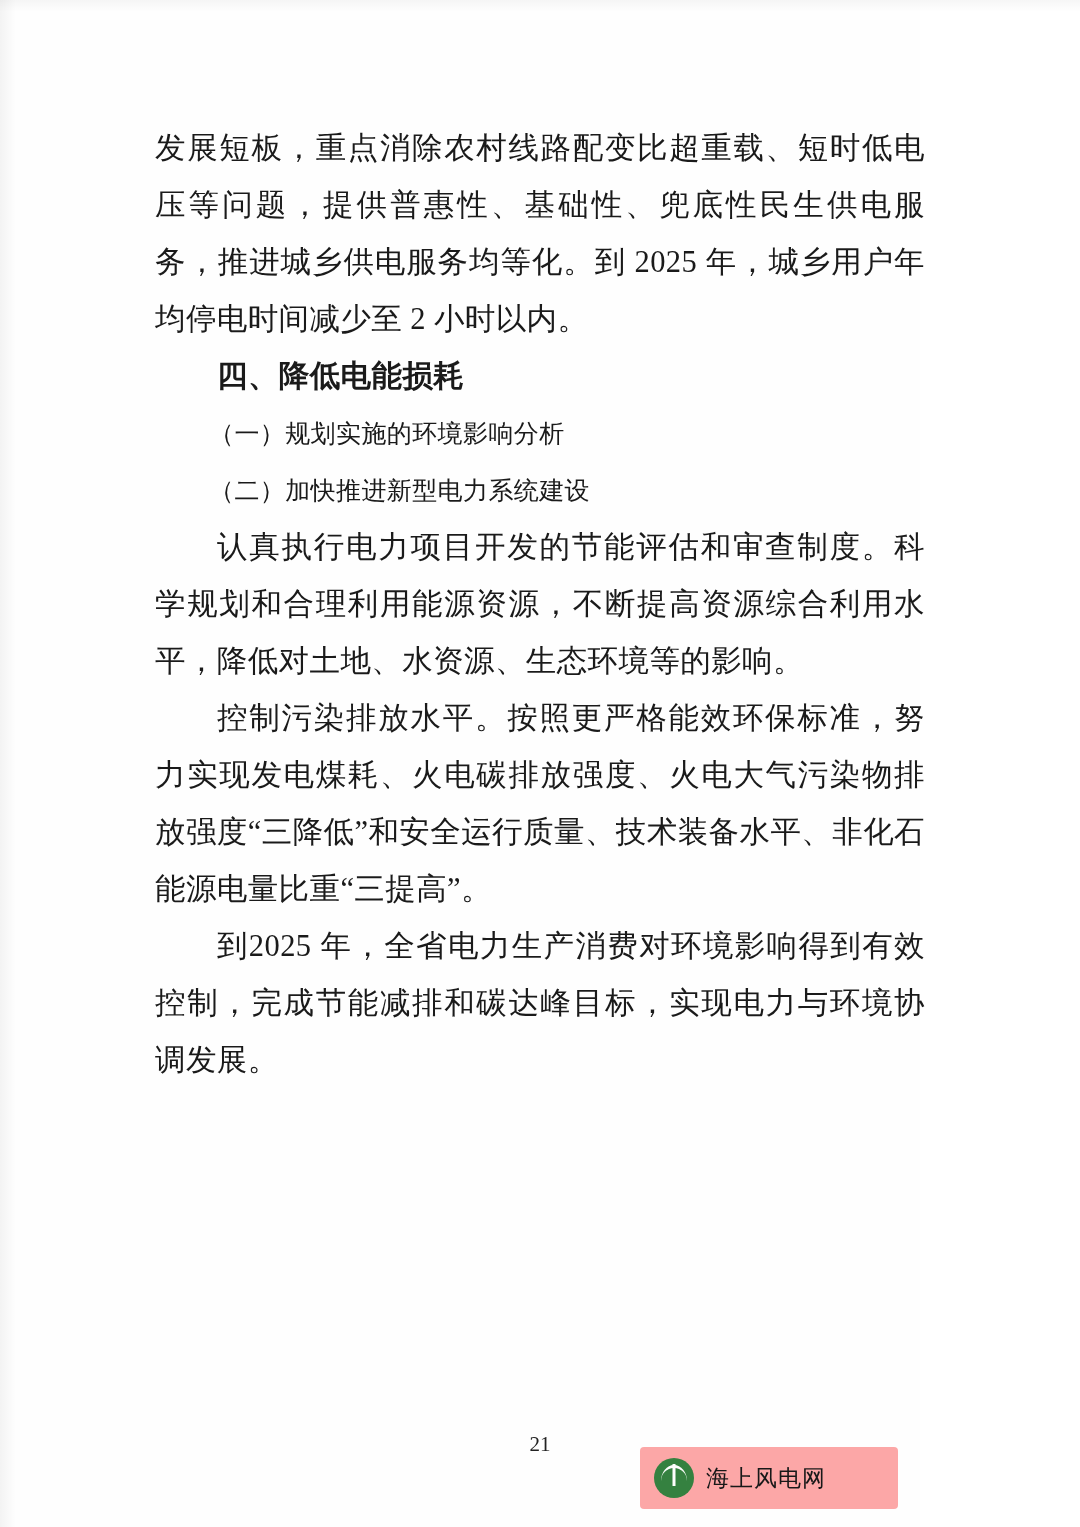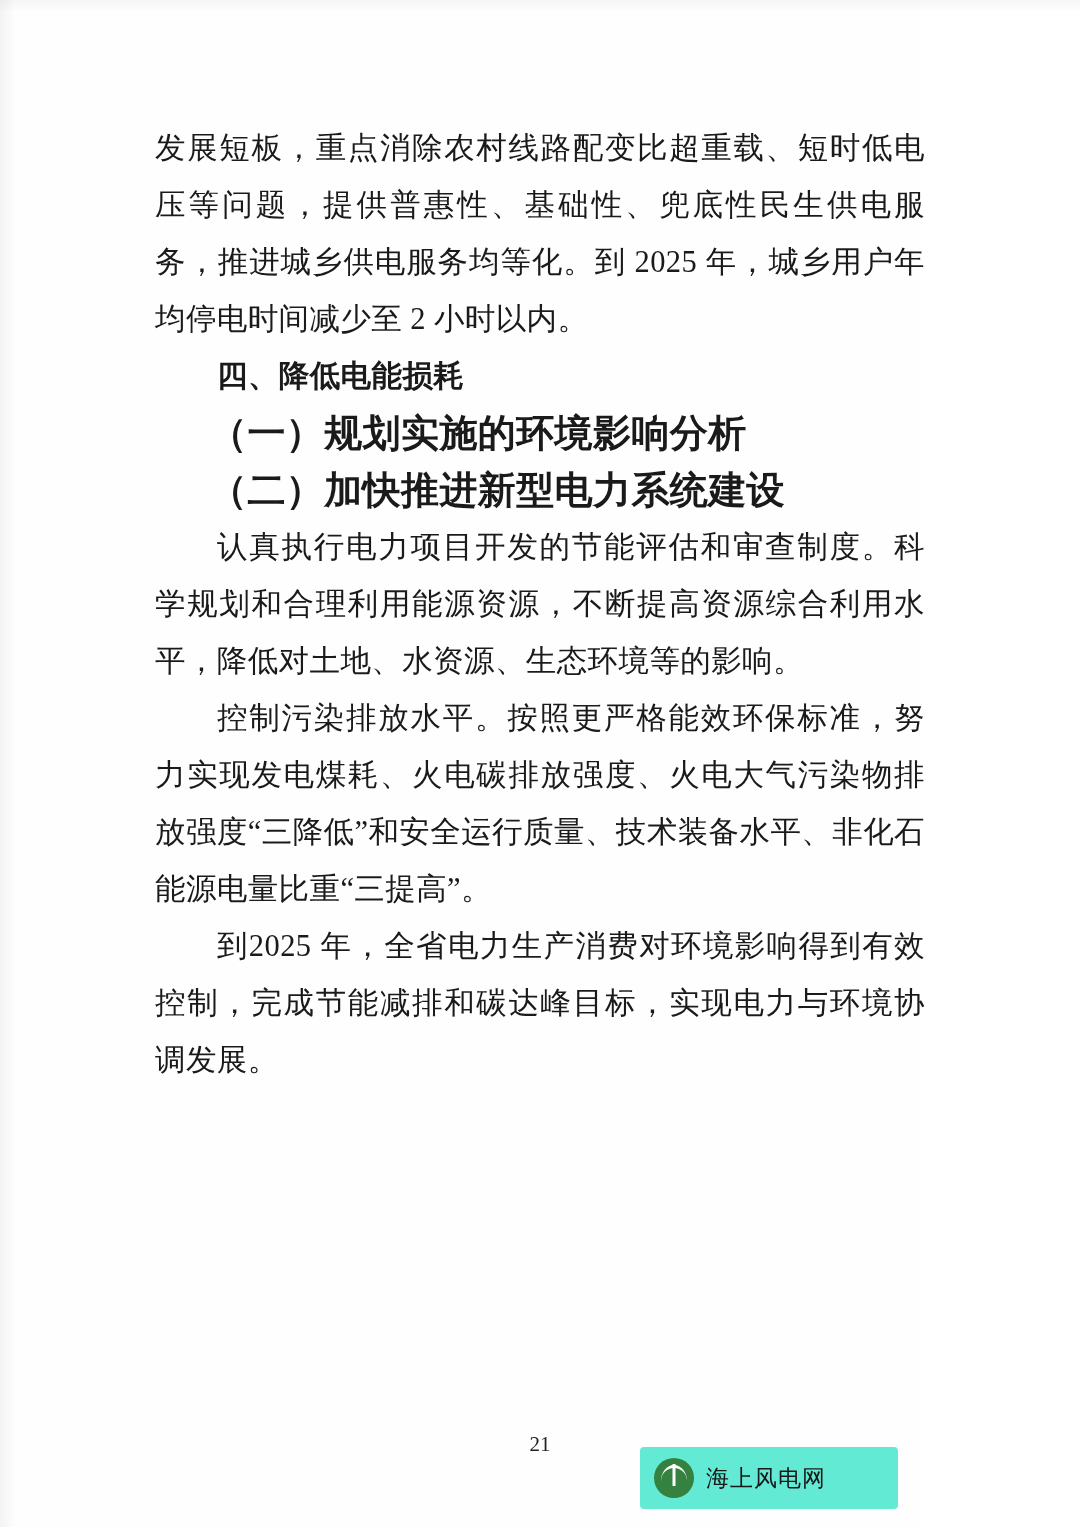--- a/index.html
+++ b/index.html
@@ -41,23 +41,23 @@
   }
   .heading {
     font-size: 30.5px;
     line-height: 57px;
     font-weight: bold;
     text-indent: 62px;
     margin: 0;
     letter-spacing: 0.4px;
   }
   .subheading {
-    font-size: 38px;
+    font-size: 25px;
     line-height: 57px;
-    font-weight: bold;
+    font-weight: normal;
     text-indent: 54px;
     margin: 0;
     letter-spacing: 0.4px;
   }
   .pagenum {
     position: absolute;
     left: 0;
     top: 1404px;
     width: 1080px;
     text-align: center;
@@ -65,21 +65,21 @@
     color: #222;
     font-family: "Liberation Serif", serif;
     margin-top: 28px;
   }
   .watermark {
     position: absolute;
     right: 22px;
     bottom: 18px;
     width: 258px;
     height: 62px;
-    background: #5eead4;
+    background: #fca5a5;
     border-radius: 4px;
     display: flex;
     align-items: center;
     padding-left: 14px;
     box-sizing: border-box;
     opacity: 0.97;
   }
   .wm-logo {
     width: 40px;
     height: 40px;

